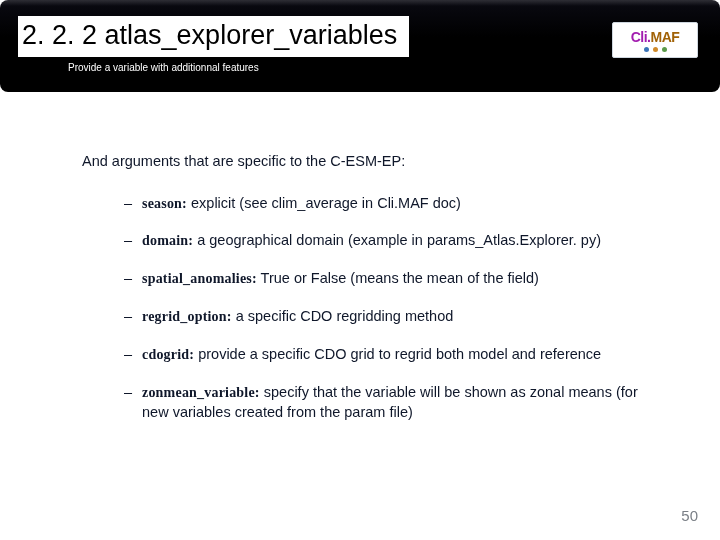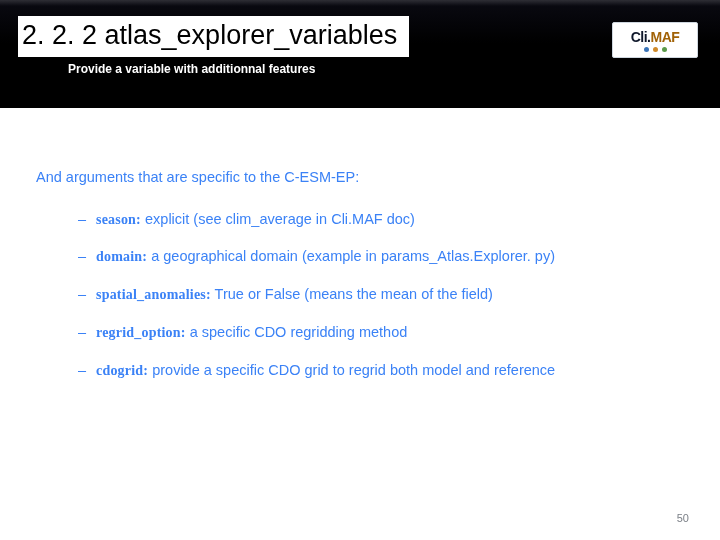--- a/index.html
+++ b/index.html
@@ -7,23 +7,24 @@
     width: 720px;
     height: 540px;
     background: #ffffff;
     font-family: Arial, Helvetica, sans-serif;
     position: relative;
     overflow: hidden;
   }
   .header {
     background: #000000;
     background: linear-gradient(to bottom, #0a0a12 0%, #000000 40%, #000000 100%);
-    height: 108px;
+    height: 92px;
     position: relative;
     padding: 16px 18px;
+    border-radius: 8px;
   }
   .header-top-border {
     position: absolute;
     top: 0; left: 0; right: 0;
     height: 6px;
     background: linear-gradient(to bottom, rgba(255,255,255,0.15), rgba(255,255,255,0));
   }
   .title-box {
     position: absolute;
     top: 16px;
@@ -34,22 +35,22 @@
   .title-text {
     font-size: 27px;
     color: #000;
     font-weight: 400;
   }
   .subtitle {
     position: absolute;
     top: 62px;
     left: 68px;
     color: #ffffff;
-    font-size: 12px;
-    font-weight: 700;
+    font-size: 10px;
+    font-weight: 400;
   }
   .logo {
     position: absolute;
     top: 22px;
     right: 22px;
     width: 86px;
     height: 36px;
     background: #ffffff;
     border: 1px solid #cfd7df;
     border-radius: 2px;
@@ -57,31 +58,31 @@
     flex-direction: column;
     align-items: center;
     justify-content: center;
     gap: 2px;
   }
   .logo-main {
     font-size: 14px;
     font-weight: 700;
     letter-spacing: -0.5px;
   }
-  .logo-main .grey { color: #0f172a; }
+  .logo-main .grey { color: #a21caf; }
   .logo-main .black { color: #a16207; }
   .logo-sub { display: flex; gap: 4px; font-size: 4px; color: #7a7f86; align-items: center; }
   .dot { width: 5px; height: 5px; border-radius: 50%; display: inline-block; }
   .dot.b { background: #3b74b8; }
   .dot.o { background: #d08a2a; }
   .dot.g { background: #5a9a4a; }
 
   .content {
-    padding: 60px 52px 0 36px;
-    color: #3b82f6;
+    padding: 60px 52px 0 82px;
+    color: #0f172a;
     font-size: 14.5px;
     line-height: 1.35;
   }
   .intro { margin-bottom: 22px; }
   ul.args {
     list-style: none;
     margin-left: 42px;
   }
   ul.args li {
     position: relative;
@@ -96,24 +97,24 @@
     top: 0;
   }
   .mono {
     font-family: Liberation Serif, serif;
     font-size: 14px;
     font-weight: 700;
     letter-spacing: 0.2px;
   }
   .pagenum {
     position: absolute;
-    right: 31px;
+    right: 22px;
     bottom: 16px;
     color: #7a7f86;
-    font-size: 11px;
+    font-size: 15px;
   }
 </style>
 </head>
 <body>
 
 <div class="header">
   <div class="header-top-border"></div>
   <div class="title-box">
     <span class="title-text">2. 2. 2 atlas_explorer_variables</span>
   </div>
@@ -131,16 +132,17 @@
 </div>
 
 <div class="content">
   <p class="intro">And arguments that are specific to the C-ESM-EP:</p>
   <ul class="args">
     <li><span class="mono">season:</span><span> explicit (see clim_average in Cli.MAF doc)</span></li>
     <li><span class="mono">domain:</span><span> a geographical domain (example in params_Atlas.Explorer. py)</span></li>
     <li><span class="mono">spatial_anomalies:</span><span> True or False (means the mean of the field)</span></li>
     <li><span class="mono">regrid_option:</span><span> a specific CDO regridding method</span></li>
     <li><span class="mono">cdogrid:</span><span> provide a specific CDO grid to regrid both model and reference</span></li>
+    <li><span class="mono">zonmean_variable:</span><span> specify that the variable will be shown as zonal means (for new variables created from the param file)</span></li>
   </ul>
 </div>
 
 <div class="pagenum">50</div>
 
 </body></html>

